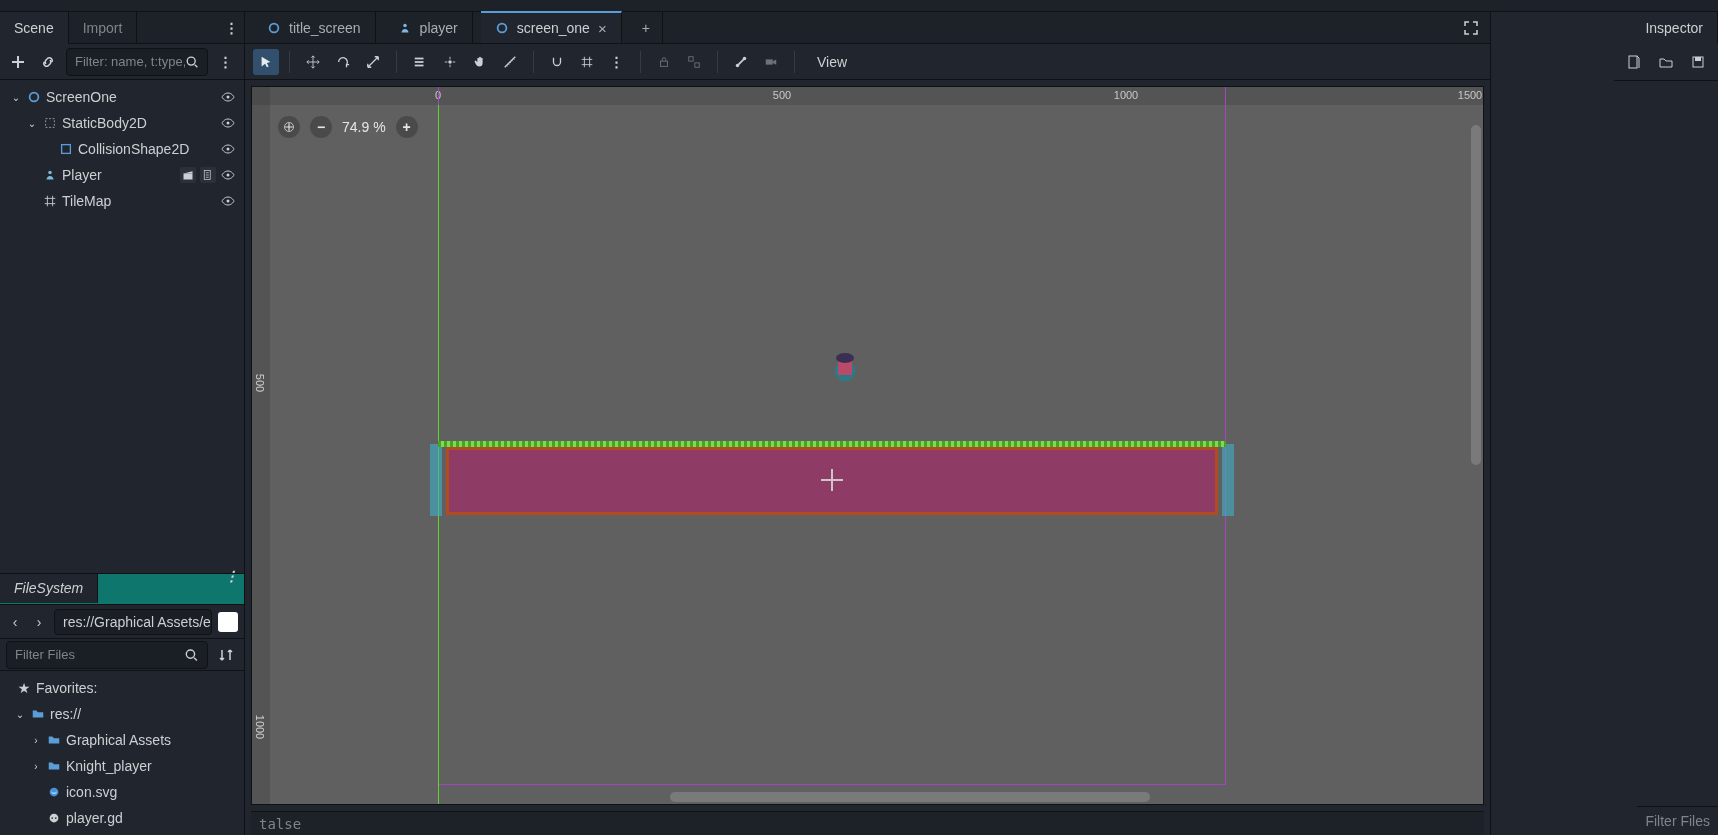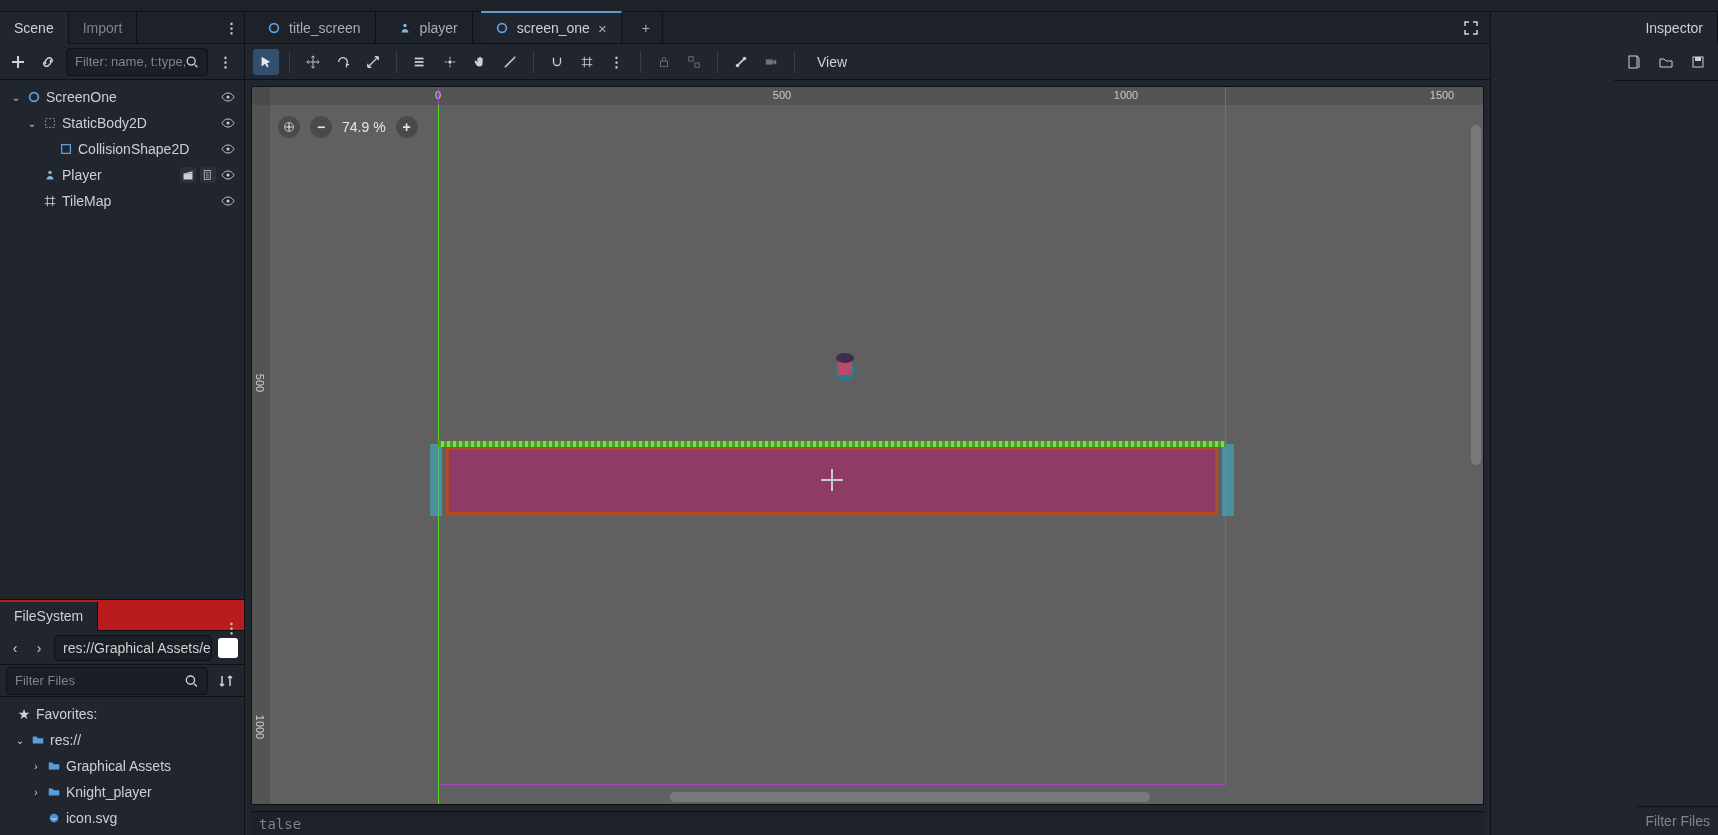--- a/index.html
+++ b/index.html
@@ -30,21 +30,21 @@
 .node { display:flex; align-items:center; height:26px; padding:0 6px; gap:4px; }
 .node .chev { width:12px; text-align:center; color:#cdcfd2; font-size:10px;}
 .node .indent { display:inline-block; }
 .node .ic { width:16px; height:16px; display:flex; align-items:center; justify-content:center;}
 .node .lbl { flex:1; white-space:nowrap; overflow:hidden; text-overflow:ellipsis;}
 .node .eye { width:18px; color:#cdcfd2; }
 .node .badges { display:flex; gap:4px; }
 .node .badge { width:16px; height:16px; background:#2a313b; border-radius:2px; display:flex; align-items:center; justify-content:center; font-size:10px;}
 
 
-.fsheader { display:flex; background:#b91c1c; height:32px; align-items:flex-end; border-top:1px solid #0f1115; border-bottom:1px solid #0f1115;}
+.fsheader { display:flex; background:#0f766e; height:32px; align-items:flex-start; border-top:1px solid #0f1115; border-bottom:1px solid #0f1115;font-style:italic;}
 .fspath { display:flex; align-items:center; height:34px; padding:0 6px; gap:6px; border-bottom:1px solid #0f1115;}
 .pathbox { flex:1; background:#1a1e25; border:1px solid #0f1115; border-radius:4px; height:26px; display:flex; align-items:center; padding:0 8px; color:#cdcfd2; overflow:hidden; white-space:nowrap;}
 .swatch { width:20px; height:20px; background:#fff; border-radius:3px; }
 .navarrow { width:18px; height:22px; display:flex; align-items:center; justify-content:center; color:#cdcfd2;}
 
 
 .centercol { flex:1; display:flex; flex-direction:column; background:#21262e; min-width:0;}
 .scenetabs { display:flex; align-items:center; height:32px; background:#1d2229; border-bottom:1px solid #0f1115; padding-left:8px; gap:8px;}
 .scenetab { display:flex; align-items:center; gap:8px; padding:0 14px; height:32px; border-right:1px solid #0f1115; color:#a9adb3;}
 .scenetab.active { background:#21262e; color:#cdcfd2; border-top:2px solid #5b9dd9; margin-top:-1px;}
@@ -301,20 +301,32 @@
           <div class="node">
             <span class="indent" style="width:20px"></span>
             <span class="chev"></span>
             <span class="ic">
               <svg width="14" height="14" viewBox="0 0 16 16">
                 <circle cx="8" cy="8" r="5" fill="#4a90d9"></circle>
                 <path d="M5 8c1 2 5 2 6 0" stroke="#fff" fill="none"></path>
               </svg>
             </span>
             <span class="lbl">icon.svg</span>
+          </div>
+          <div class="node">
+            <span class="indent" style="width:20px"></span>
+            <span class="chev"></span>
+            <span class="ic">
+              <svg width="14" height="14" viewBox="0 0 16 16">
+                <circle cx="8" cy="8" r="5" fill="#cdcfd2"></circle>
+                <circle cx="6" cy="8" r="1" fill="#333"></circle>
+                <circle cx="10" cy="8" r="1" fill="#333"></circle>
+              </svg>
+            </span>
+            <span class="lbl">player.gd</span>
           </div>
         </div>
   </div>
 
   <div class="centercol">
    <div class="scenetabs">
      <div id="scenetabs-mount" style="display: contents;"><div class="scenetab">
               <span class="ic">
                 <svg width="14" height="14" viewBox="0 0 16 16">
                   <circle cx="8" cy="8" r="5" stroke="#5b9dd9" stroke-width="2" fill="none"></circle>
@@ -438,21 +450,21 @@
      <div class="sep"></div>
      <div class="viewlbl">View</div>
    </div>
 
    <div class="canvaswrap">
      <div class="corner"></div>
      <div class="ruler-h" id="ruler-h">
             <span class="tick" style="left: 168px;">0</span>
             <span class="tick" style="left: 512px;">500</span>
             <span class="tick" style="left: 856px;">1000</span>
-            <span class="tick" style="left: 1172px;">1500</span>
+            <span class="tick" style="left: 1200px;">1500</span>
           </div>
      <div class="ruler-v" id="ruler-v">
             <span class="tickv" style="top: 278px;">500</span>
             <span class="tickv" style="top: 622px;">1000</span>
           </div>
      <div class="canvas">
        <div class="zoombar">
          <div class="zbtn">
                 <svg width="12" height="12" viewBox="0 0 16 16">
                   <path d="M8 3v10M3 8h10" stroke="#e6e6e6" stroke-width="1.5"></path>

